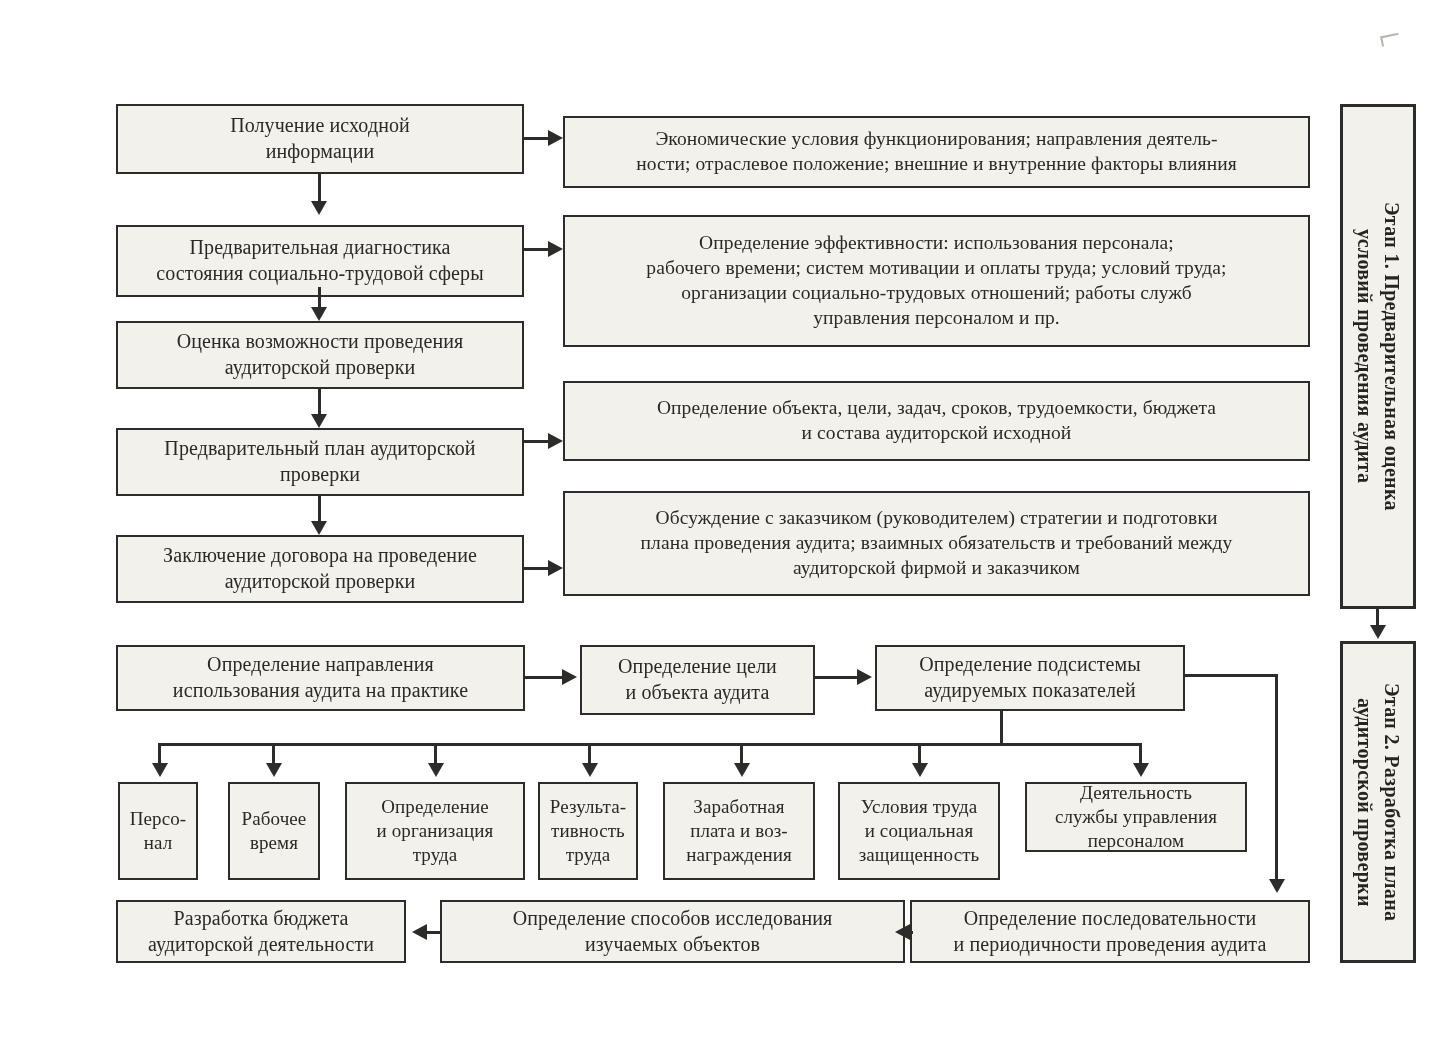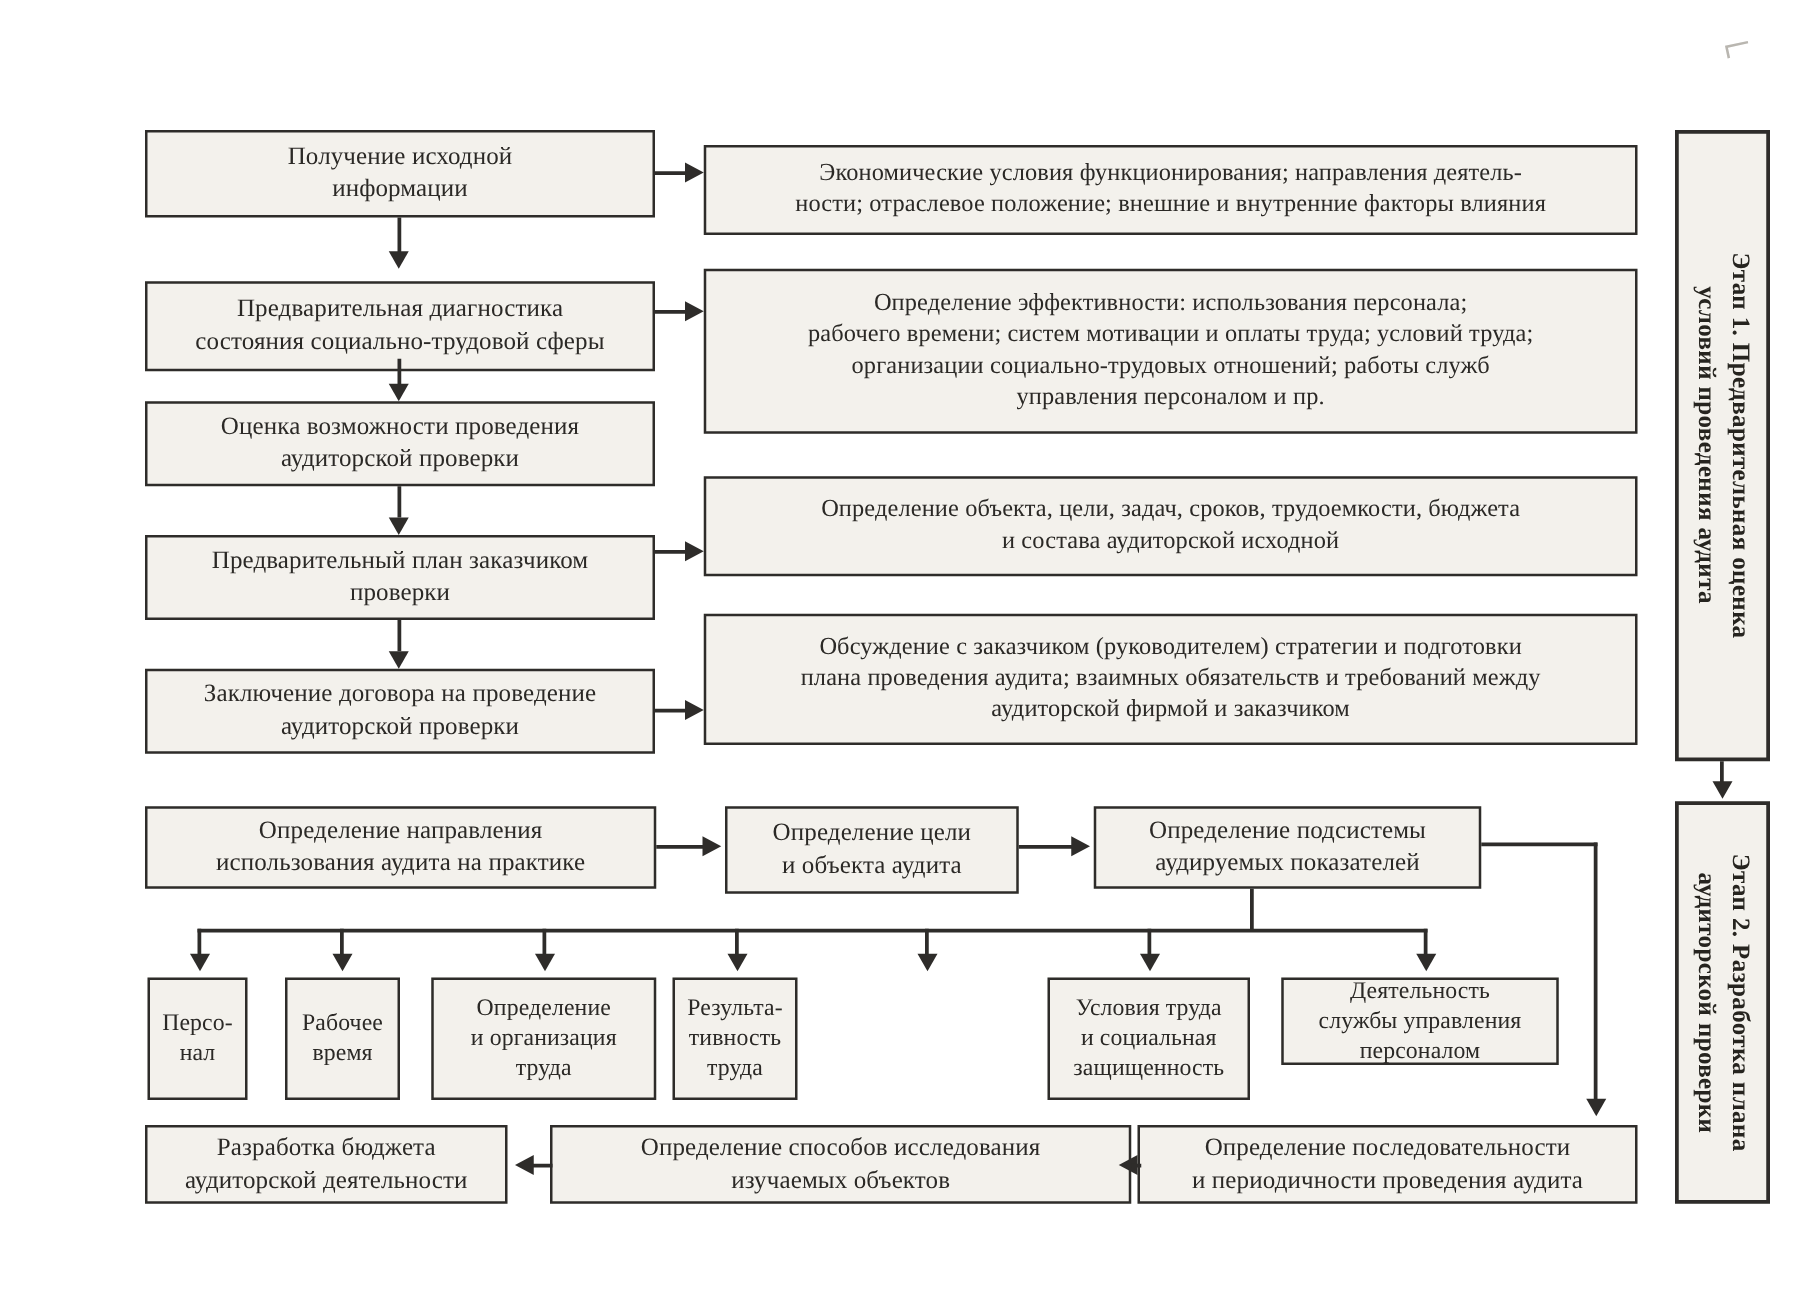--- a/index.html
+++ b/index.html
@@ -88,21 +88,21 @@
     <span style="white-space:pre-line;">Предварительная диагностика
 состояния социально-трудовой сферы</span>
   </div>
 
   <div class="box" style="left:116px;top:321px;width:408px;height:68px;font-size:20px;">
     <span style="white-space:pre-line;">Оценка возможности проведения
 аудиторской проверки</span>
   </div>
 
   <div class="box" style="left:116px;top:428px;width:408px;height:68px;font-size:20px;">
-    <span style="white-space:pre-line;">Предварительный план заказчиком
+    <span style="white-space:pre-line;">Предварительный план аудиторской
 проверки</span>
   </div>
 
   <div class="box" style="left:116px;top:535px;width:408px;height:68px;font-size:20px;">
     <span style="white-space:pre-line;">Заключение договора на проведение
 аудиторской проверки</span>
   </div>
 
   <div class="vline" style="left:318px;top:174px;height:29px;"></div>
   <div class="arrow-down" style="left:311px;top:201px;"></div>
@@ -212,20 +212,25 @@
 и организация
 труда</span>
   </div>
 
   <div class="box" style="left:538px;top:782px;width:100px;height:98px;font-size:19px;">
     <span style="white-space:pre-line;">Результа-
 тивность
 труда</span>
   </div>
 
+  <div class="box" style="left:663px;top:782px;width:152px;height:98px;font-size:19px;">
+    <span style="white-space:pre-line;">Заработная
+плата и воз-
+награждения</span>
+  </div>
 
   <div class="box" style="left:838px;top:782px;width:162px;height:98px;font-size:19px;">
     <span style="white-space:pre-line;">Условия труда
 и социальная
 защищенность</span>
   </div>
 
   <div class="box" style="left:1025px;top:782px;width:222px;height:70px;font-size:19px;">
     <span style="white-space:pre-line;">Деятельность
 службы управления

